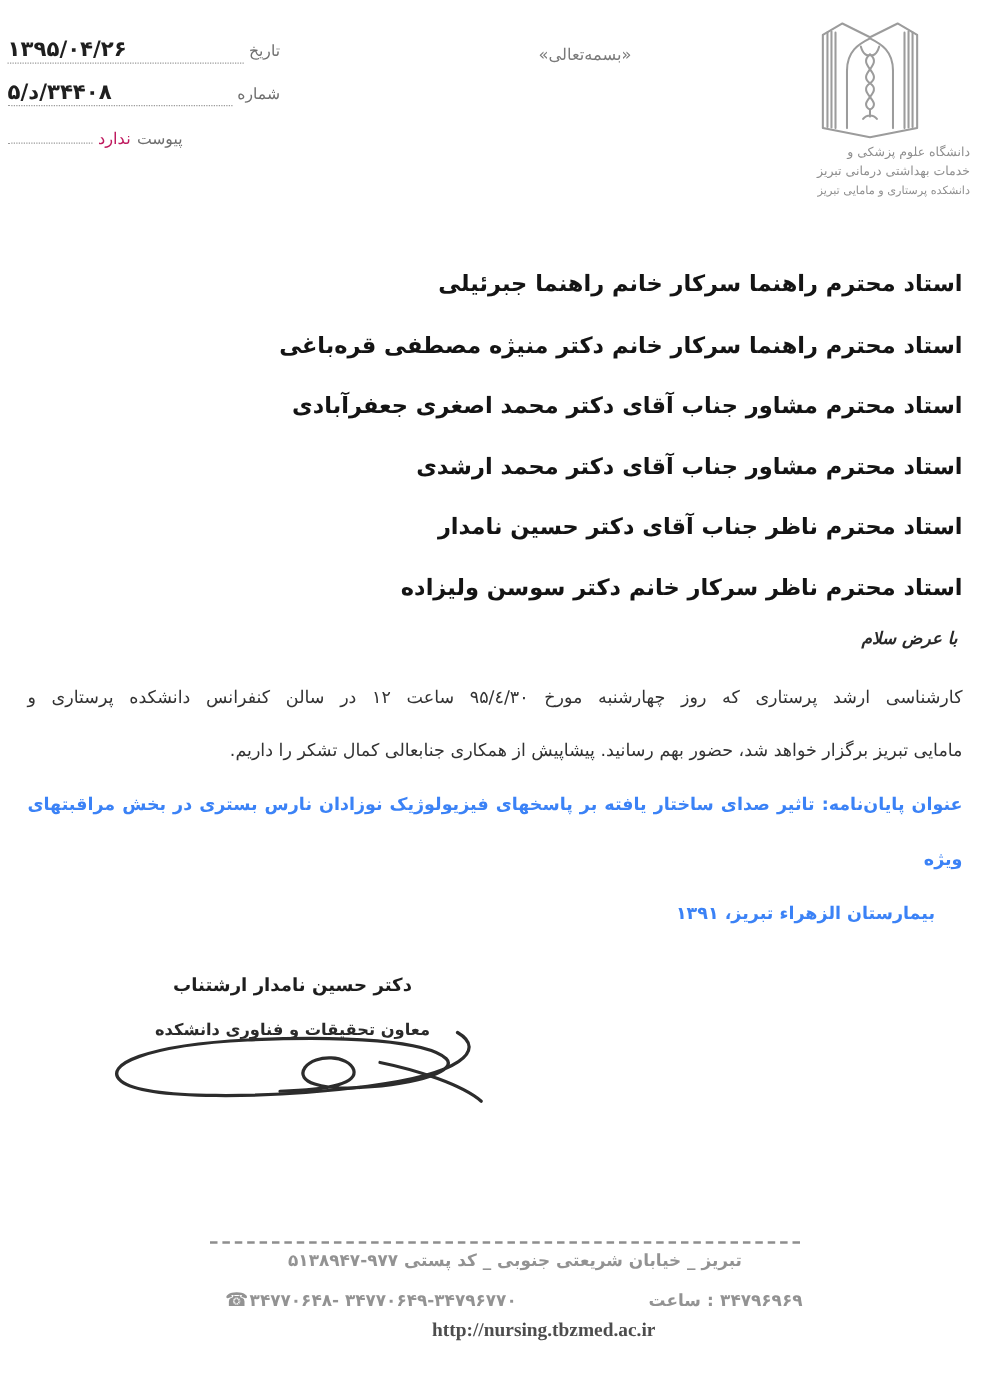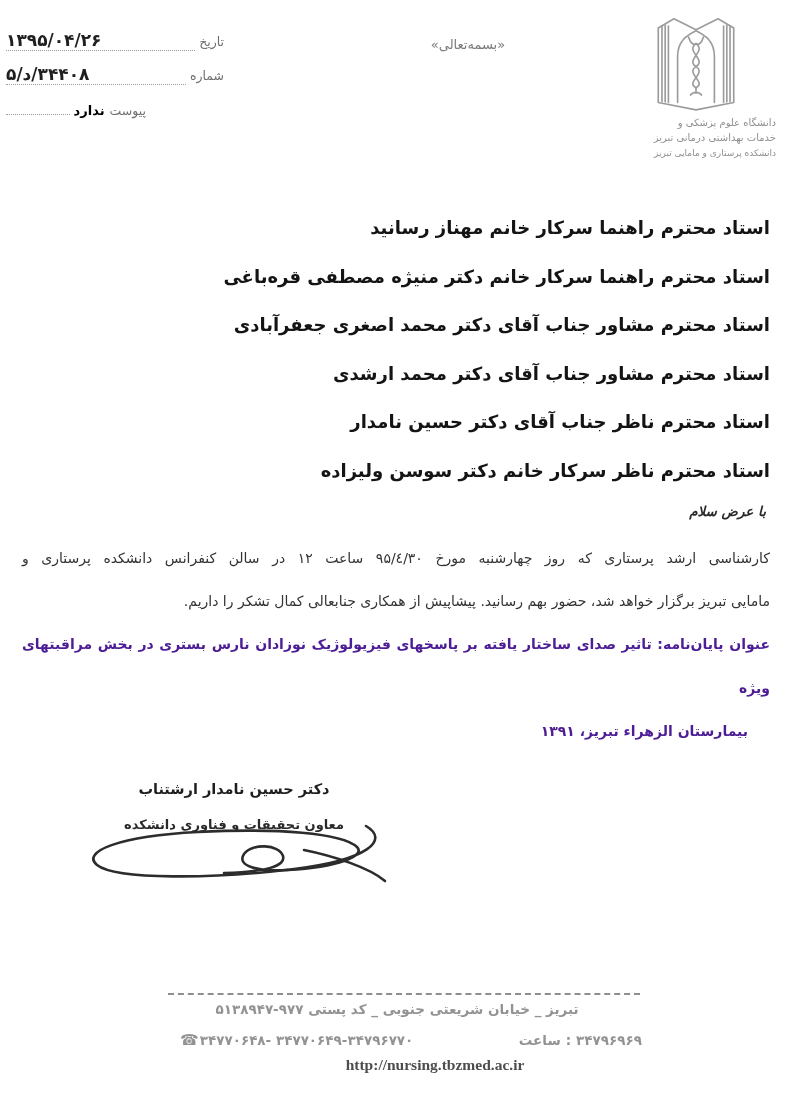--- a/index.html
+++ b/index.html
@@ -10,21 +10,21 @@
   .ltr { direction:ltr; unicode-bidi:isolate; }
   .rtl { direction:rtl; unicode-bidi:isolate; }
 
   
   .meta { position:absolute; top:30px; left:6px; width:218px; direction:rtl; }
   .meta-row { display:flex; align-items:baseline; margin-bottom:13px; }
   .meta-row.shifted { margin-right:78px; }
   .meta-label { font-size:12.5px; color:#6f6f6f; flex:none; }
   .meta-fill { flex:1; border-bottom:1.5px dotted #9a9a9a; text-align:left; margin-right:4px; min-height:16px; }
   .meta-value { font-weight:700; font-size:17px; color:#1f1f1f; unicode-bidi:isolate; }
-  .meta-attach-value { font-weight:700; font-size:13px; color:#000000; margin-right:5px; flex:none; }
+  .meta-attach-value { font-weight:400; font-size:13px; color:#be185d; margin-right:5px; flex:none; }
 
   
   .basmala { position:absolute; top:37px; left:404px; width:128px; text-align:center;
              direction:rtl; font-size:13px; color:#7a7a7a; }
 
   
   .logo { position:absolute; top:12px; left:616px; width:160px; text-align:right; }
   .logo svg { display:block; margin:0 auto; }
   .logo-caption { direction:rtl; color:#8f8f8f; line-height:15px; }
   .cap1 { font-size:10px; margin-top:3px; }
@@ -39,31 +39,31 @@
   .salutation { position:absolute; top:503px; right:26px; direction:rtl;
                 font-size:13.5px; font-weight:700; font-style:italic; color:#2a2a2a; }
 
   
   .bodyblock { position:absolute; top:537px; left:22px; right:22px; direction:rtl; }
   .pline { font-size:14px; color:#333; line-height:43.2px; white-space:normal; }
   .pline.just { text-align:justify; text-align-last:justify; }
   .pline.rightal { text-align:right; }
   .indent1 { padding-right:14px; }
   .indent2 { padding-right:22px; }
-  .thesis { font-weight:700; color:#4c1d95; }
+  .thesis { font-weight:700; color:#3b82f6; }
 
   
   .signature { position:absolute; top:781px; left:78px; width:312px; text-align:center; direction:rtl; z-index:1; }
   .sig-name { font-weight:700; font-size:14.5px; color:#1e1e1e; }
   .sig-title { font-weight:700; font-size:13px; color:#2a2a2a; margin-top:20px; }
   .scrawl { position:absolute; top:806px; left:76px; z-index:2; }
 
   
   .dashline { position:absolute; top:993px; left:168px; width:472px; border-top:2px dashed #8e8e8e; }
-  .footer-address { position:absolute; top:1001px; left:157px; width:480px; direction:rtl;
+  .footer-address { position:absolute; top:1001px; left:172px; width:480px; direction:rtl;
                     text-align:center; font-size:13.5px; font-weight:700; color:#939393; }
   .footer-phones { position:absolute; top:1031px; left:180px; width:462px; direction:ltr;
                    display:flex; justify-content:space-between; align-items:baseline;
                    font-size:13.5px; font-weight:700; color:#939393; }
   .phone-group { display:flex; align-items:baseline; }
   .phone-glyph { font-size:15px; margin-right:1px; }
   .fax-group { display:flex; align-items:baseline; gap:5px; }
   .footer-url { position:absolute; top:1056px; left:200px; width:470px; text-align:center;
                 font-family:"Liberation Serif", serif; font-weight:700; font-size:15.5px; color:#4d4d4d; }
 </style>
@@ -102,21 +102,21 @@
         <path d="M 50,34 C 62,43 38,51 50,59 C 62,67 38,75 50,82"></path>
         <path d="M 50,82 L 50,88 M 44,90 C 47,86 53,86 56,90"></path>
       </g>
     </svg>
     <div class="logo-caption cap1">دانشگاه علوم پزشکی و</div>
     <div class="logo-caption cap2">خدمات بهداشتی درمانی تبریز</div>
     <div class="logo-caption cap3">دانشکده پرستاری و مامایی تبریز</div>
   </div>
 
   <div class="recipients">
-    <div class="recipient">استاد محترم راهنما سرکار خانم مهناز رسانید</div>
+    <div class="recipient">استاد محترم راهنما سرکار خانم راهنما جبرئیلی</div>
     <div class="recipient">استاد محترم راهنما سرکار خانم دکتر منیژه مصطفی قره‌باغی</div>
     <div class="recipient">استاد محترم مشاور جناب آقای دکتر محمد اصغری جعفرآبادی</div>
     <div class="recipient">استاد محترم مشاور جناب آقای دکتر محمد ارشدی</div>
     <div class="recipient">استاد محترم ناظر جناب آقای دکتر حسین نامدار</div>
     <div class="recipient">استاد محترم ناظر سرکار خانم دکتر سوسن ولیزاده</div>
   </div>
 
   <div class="salutation">با عرض سلام</div>
 
   <div class="bodyblock">

